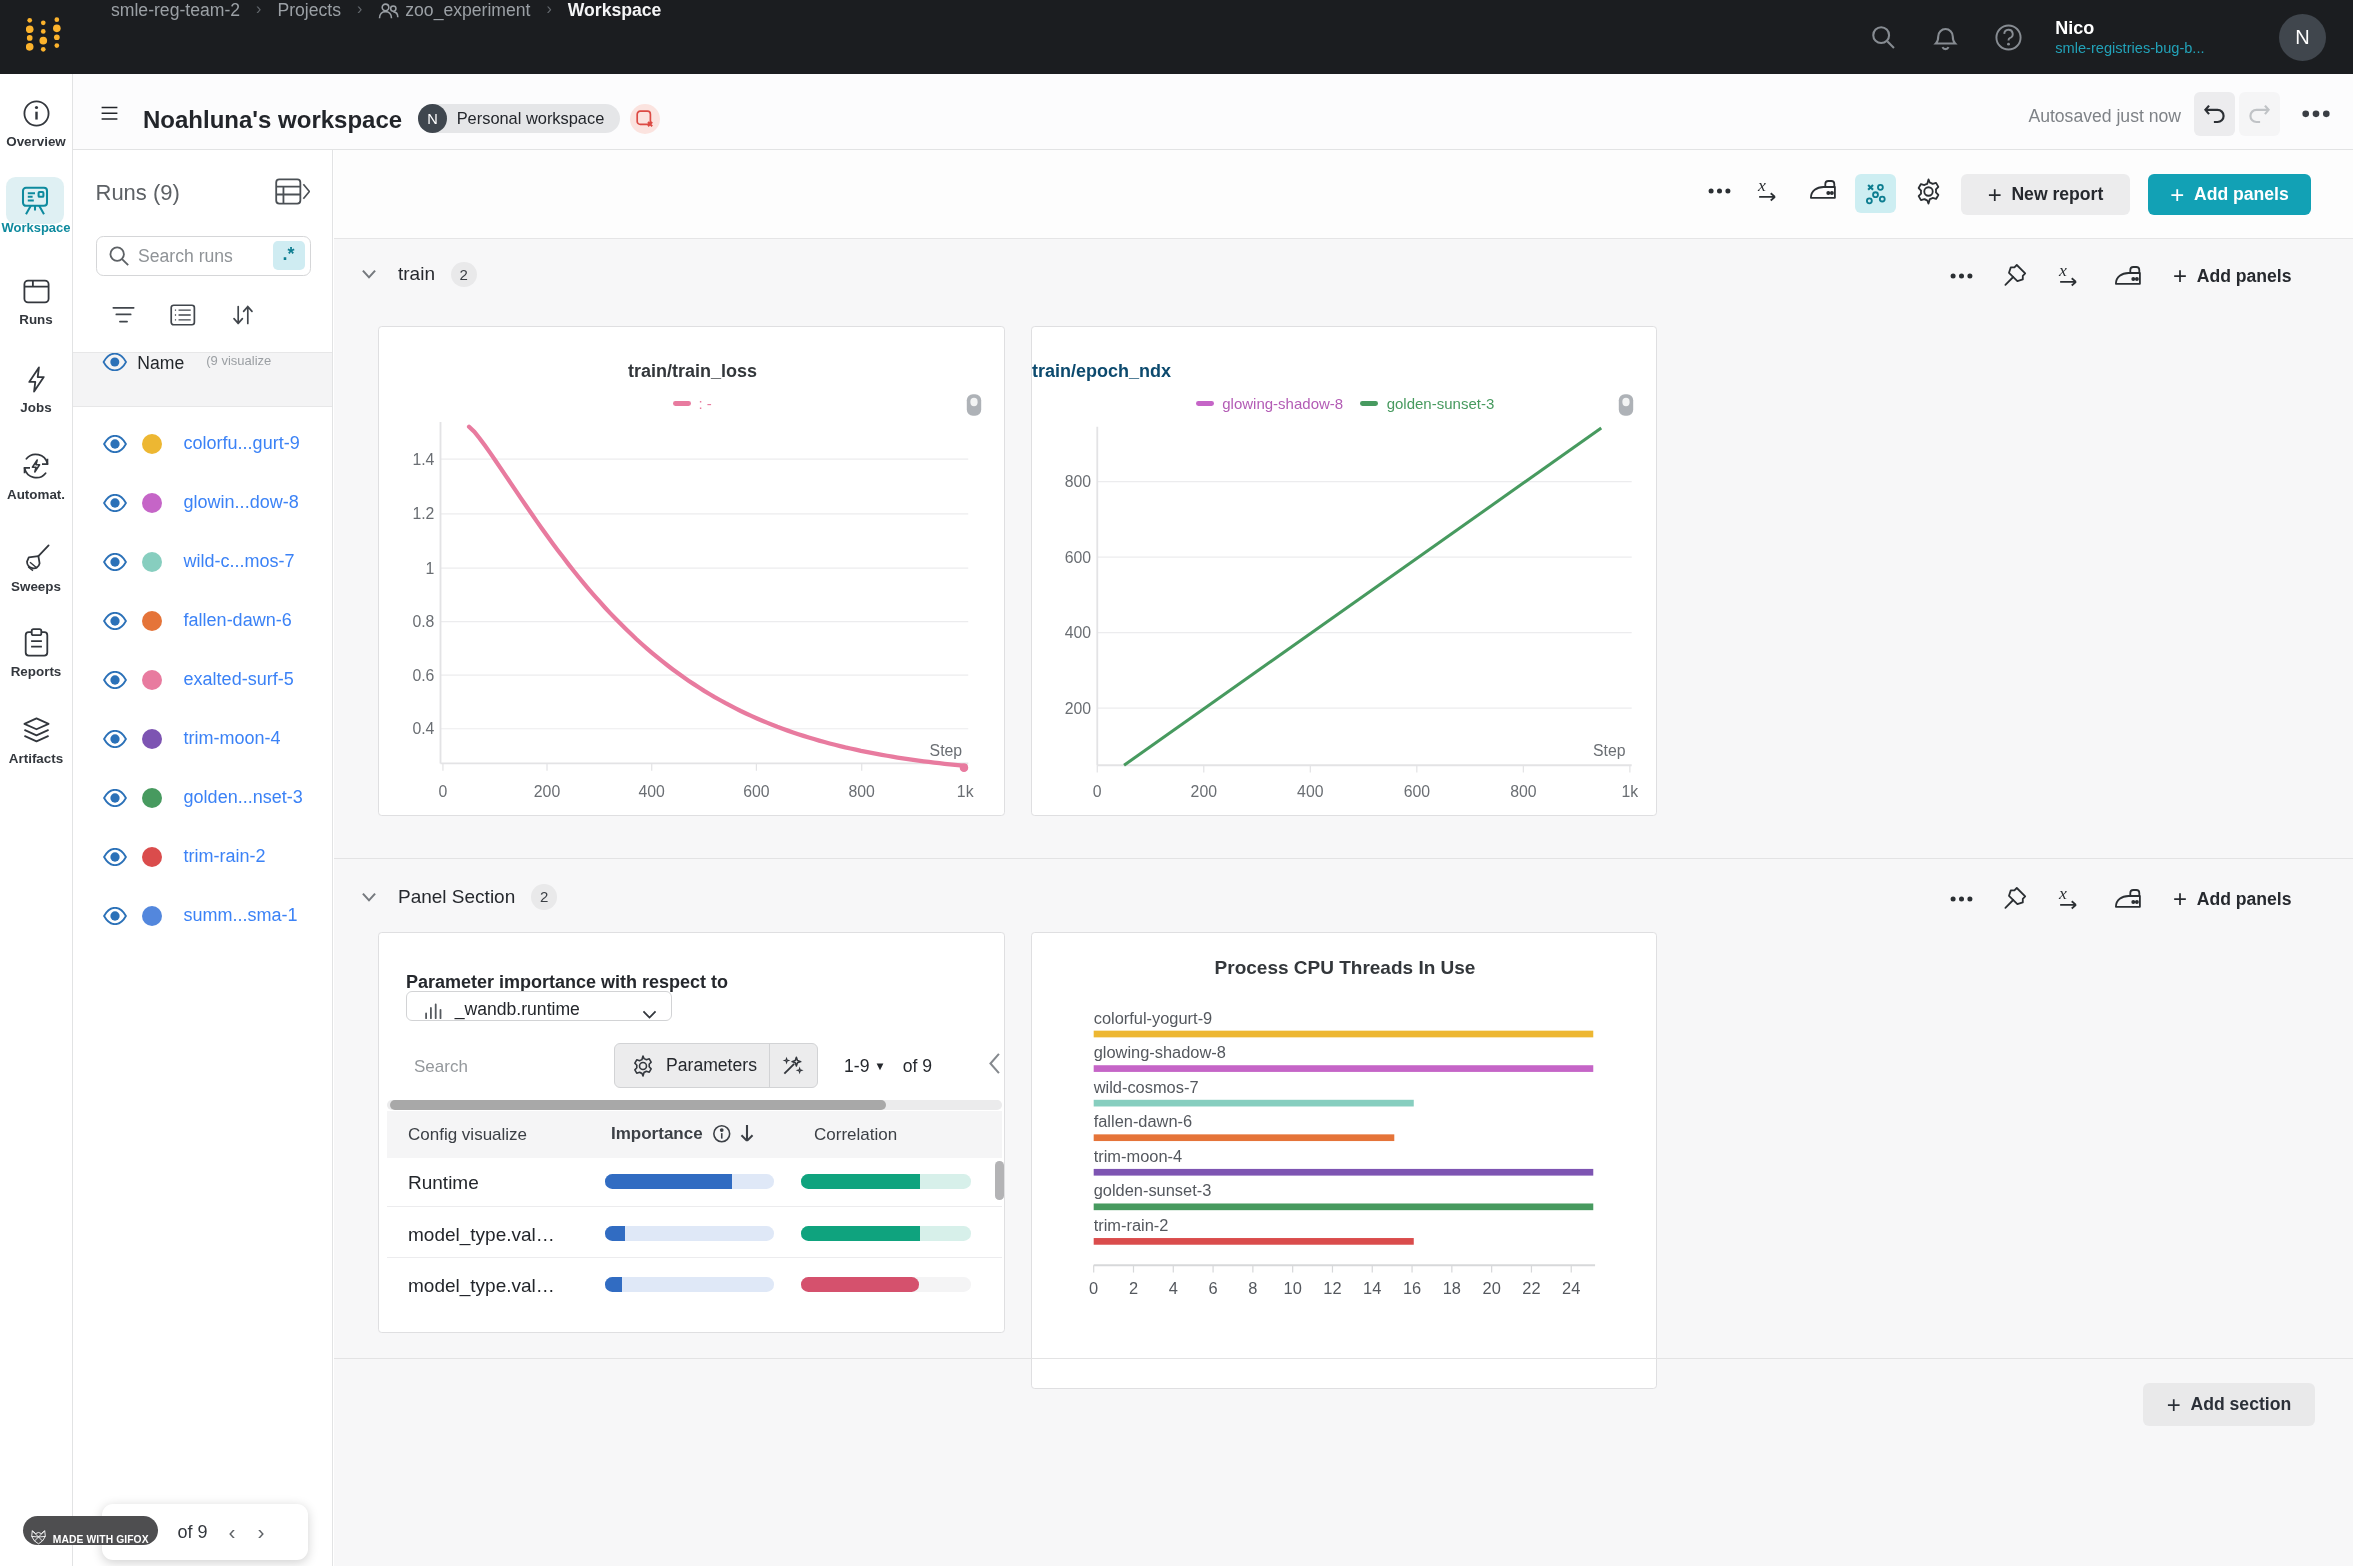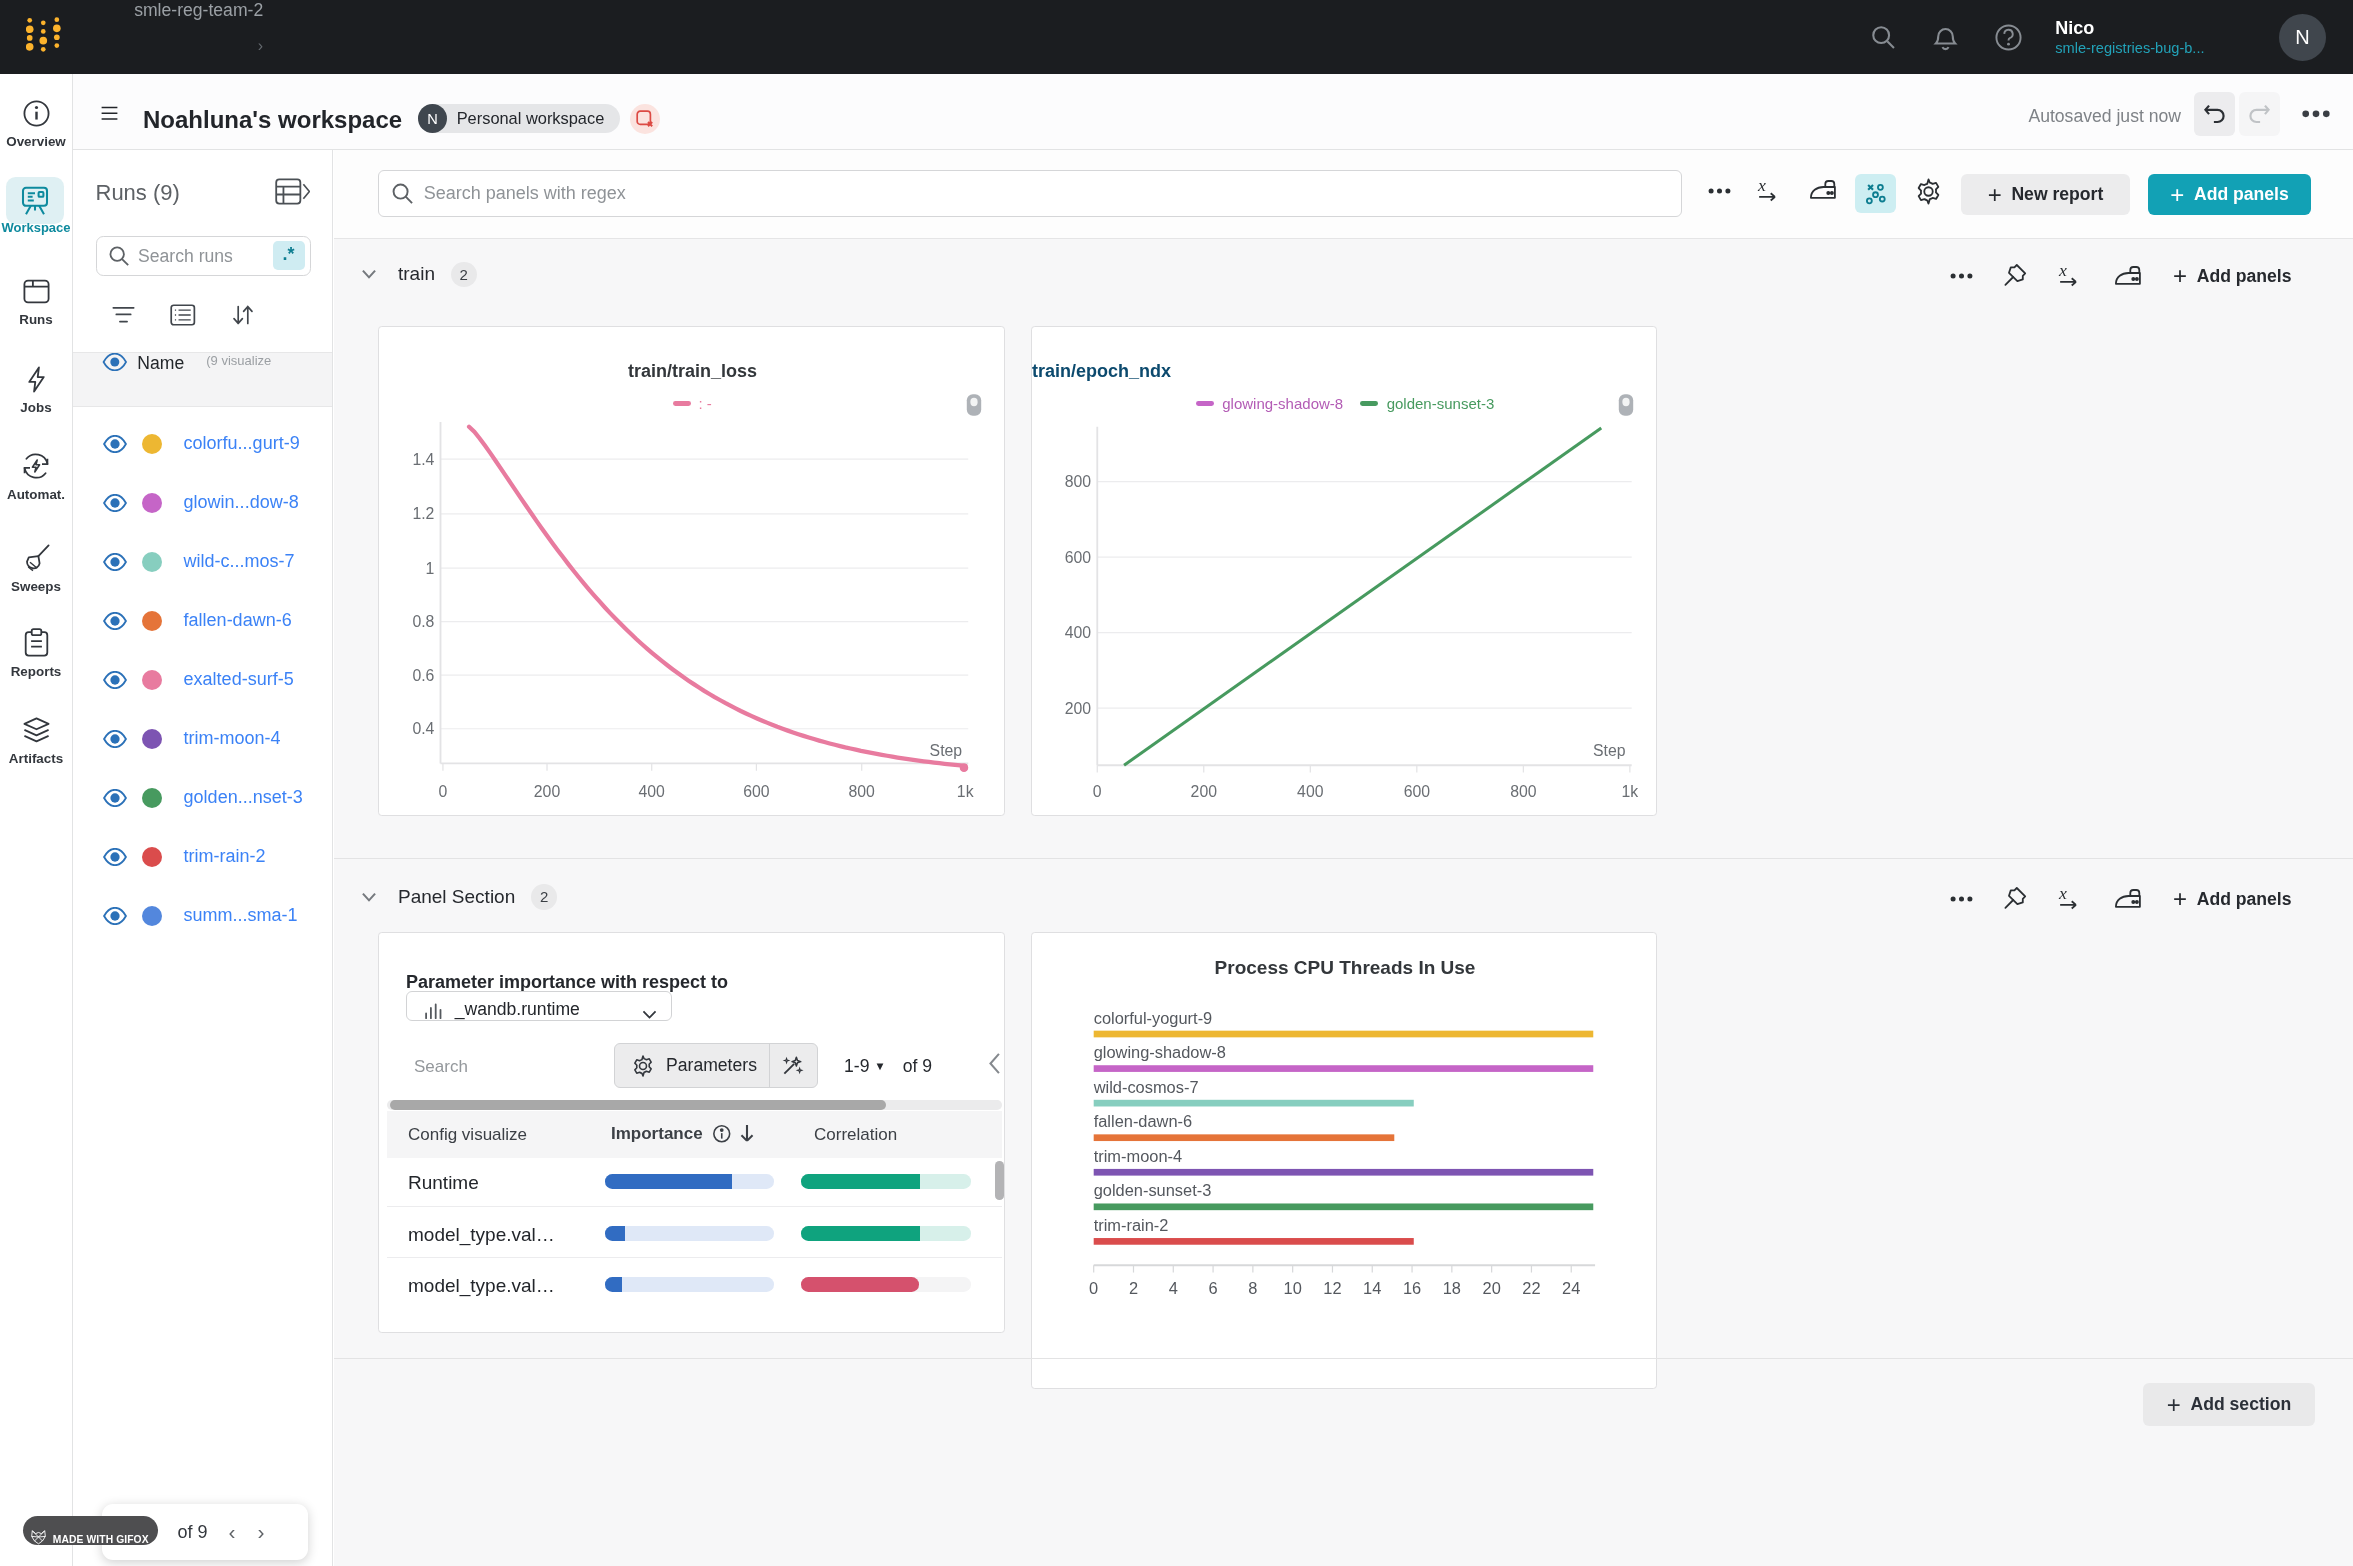--- a/index.html
+++ b/index.html
@@ -3,21 +3,21 @@
 <meta charset="utf-8">
 <style>
 * { margin:0; padding:0; box-sizing:border-box; }
 html,body { width:2354px; height:1566px; overflow:hidden; }
 body { font-family:"Liberation Sans", sans-serif; background:#fff; }
 #app { position:relative; width:2354px; height:1566px; }
 .abs { position:absolute; }
 
 
 .topbar { position:absolute; left:0; top:0; width:2354px; height:74px; background:#1b1d20; }
-.crumbs { position:absolute; left:111px; top:0; height:74px; display:flex; align-items:flex-end; gap:16px; font-size:17.6px; color:#9ba0a5;flex-direction:column; }
+.crumbs { position:absolute; left:111px; top:0; height:74px; display:flex; align-items:flex-start; gap:16px; font-size:17.6px; color:#9ba0a5; }
 .crumbs .sep { color:#63686d; font-size:16px; }
 .crumbs .cur { color:#f4f5f6; font-weight:700; }
 .crumbs .teamic { display:flex; align-items:center; gap:6px; }
 .tb-right { position:absolute; right:28px; top:0; height:74px; display:flex; align-items:center; }
 .tb-ic { width:63px; display:flex; justify-content:center; }
 .nico { text-align:left; margin-left:15px; margin-right:9.7px; width:214px; }
 .nico .nm { color:#fff; font-size:18px; font-weight:700; line-height:22.5px; }
 .nico .tm { color:#22a2b8; font-size:14.6px; line-height:18px; }
 .avatar { width:47px; height:47px; border-radius:50%; background:#40464d; color:#fff; font-size:20px; display:flex; align-items:center; justify-content:center; }
 
@@ -323,27 +323,20 @@
         <svg class="eye" width="24" height="18" viewBox="0 0 44 32">
           <path d="M2 16 C8 5 15 1 22 1 s14 4 20 15 c-6 11-13 15-20 15 S8 27 2 16 z" fill="none" stroke="#2b71b8" stroke-width="3.4"></path>
           <circle cx="22" cy="16" r="8.5" fill="#2b71b8"></circle>
         </svg>
         <div class="dot" style="background:#5387DD"></div>
         <div class="rn">summ...sma-1</div>
       </div>
   </div>
 
   <div class="main">
-    <div class="searchpanels">
-      <svg style="margin-left:12px" width="23" height="23" viewBox="0 0 36 36" fill="none" stroke="#5d6165" stroke-width="3">
-          <circle cx="15" cy="15" r="11"></circle>
-          <path d="M23 23 L33 33"></path>
-        </svg>
-      <div class="ph">Search panels with regex</div>
-    </div>
 
     <svg class="toolic" style="left:1374px;top:38px" width="23" height="6" viewBox="0 0 38 10" fill="#2b2f33">
         <circle cx="5" cy="5" r="4.2"></circle>
         <circle cx="19" cy="5" r="4.2"></circle>
         <circle cx="33" cy="5" r="4.2"></circle>
       </svg>
     <svg class="toolic" style="left:1422px;top:28px" width="27" height="25.6" viewBox="0 0 44 42">
         <text x="3" y="21" font-size="29" font-style="italic" font-family="Liberation Serif" fill="#2b2f33">x</text>
         <path d="M5 31 h26 M31 31 l-7 -6 M31 31 l-7 6" stroke="#2b2f33" stroke-width="3" fill="none"></path>
       </svg>

